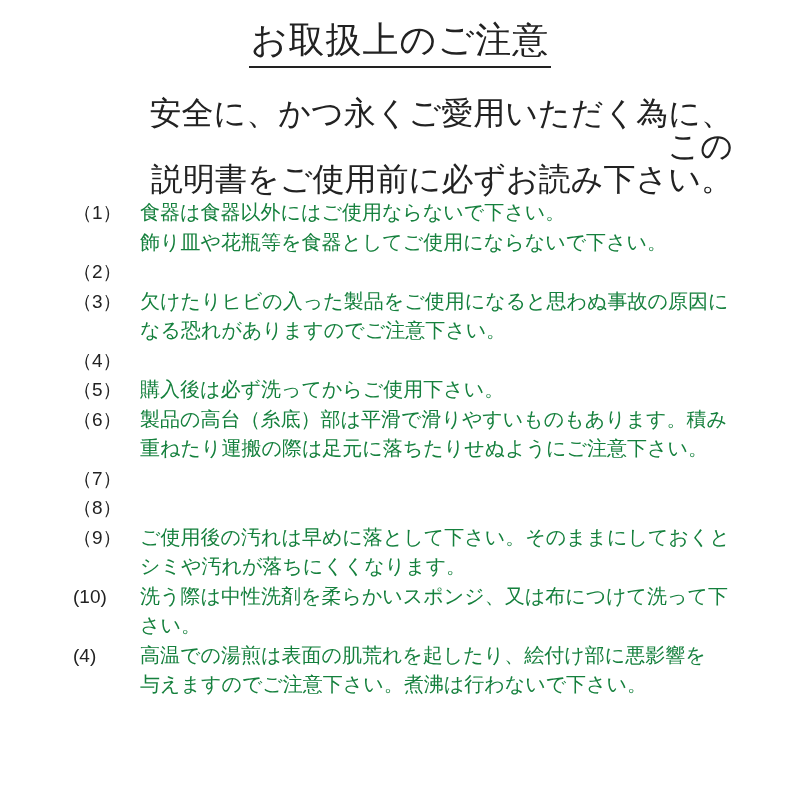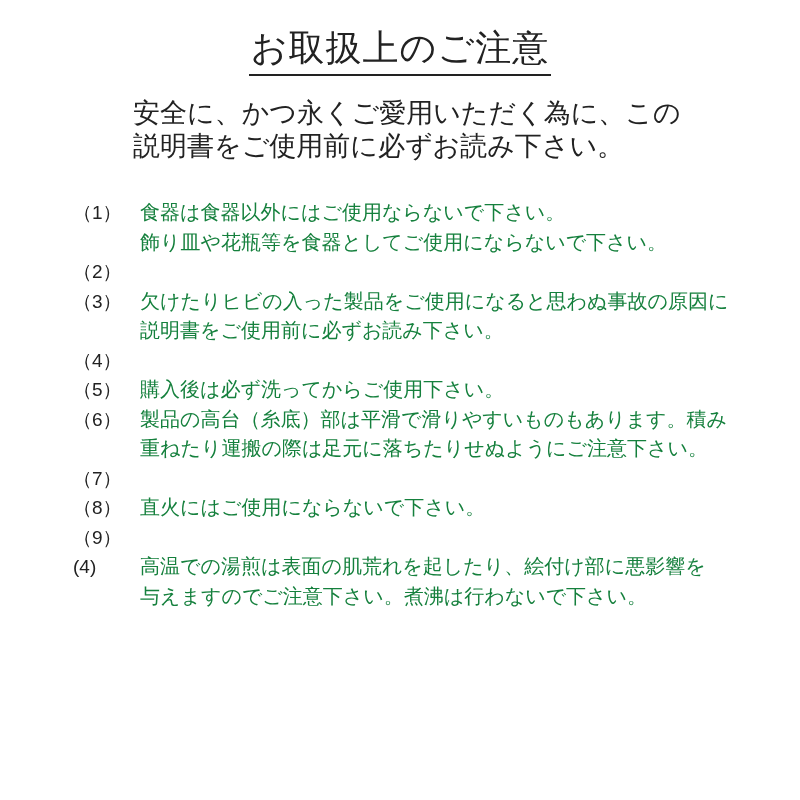--- a/index.html
+++ b/index.html
@@ -30,24 +30,25 @@
     color: #222222;
     border-bottom: 2px solid #222222;
     padding: 0 2px 6px 2px;
     line-height: 1.1;
   }
   .intro {
     position: absolute;
     top: 97px;
     left: 133px;
     width: 600px;
-    font-size: 27px;
+    font-size: 32px;
     line-height: 33px;
     white-space: pre-line;
     color: #222222;
+    text-align: right;
   }
   .notice-list {
     position: absolute;
     top: 198px;
     left: 0;
     width: 800px;
   }
   .notice-row {
     display: flex;
     align-items: flex-start;
@@ -68,60 +69,66 @@
     line-height: 29.5px;
     white-space: pre-line;
     letter-spacing: 0;
     color: #15803d;
   }
 </style>
 </head>
 <body>
 
 <div class="page-title-wrap">
-  <h1 class="page-title" style="margin:12px;">お取扱上のご注意</h1>
+  <h1 class="page-title" style="margin:4px;">お取扱上のご注意</h1>
 </div>
 
 <p class="intro" style="margin:0;">安全に、かつ永くご愛用いただく為に、この
 説明書をご使用前に必ずお読み下さい。</p>
 
 <div class="notice-list">
   <div class="notice-row">
     <span class="notice-num">（1）</span>
     <span class="notice-text">食器は食器以外にはご使用ならないで下さい。
 飾り皿や花瓶等を食器としてご使用にならないで下さい。</span>
   </div>
   <div class="notice-row">
     <span class="notice-num">（2）</span>
   </div>
   <div class="notice-row">
     <span class="notice-num">（3）</span>
     <span class="notice-text">欠けたりヒビの入った製品をご使用になると思わぬ事故の原因に
-説明書をご使用前に必ずお読み下さい。</span>
+なる恐れがありますのでご注意下さい。</span>
   </div>
   <div class="notice-row">
     <span class="notice-num">（4）</span>
   </div>
   <div class="notice-row">
     <span class="notice-num">（5）</span>
     <span class="notice-text">購入後は必ず洗ってからご使用下さい。</span>
   </div>
   <div class="notice-row">
     <span class="notice-num">（6）</span>
     <span class="notice-text">製品の高台（糸底）部は平滑で滑りやすいものもあります。積み
 重ねたり運搬の際は足元に落ちたりせぬようにご注意下さい。</span>
   </div>
   <div class="notice-row">
     <span class="notice-num">（7）</span>
   </div>
   <div class="notice-row">
     <span class="notice-num">（8）</span>
-    <span class="notice-text">直火にはご使用にならないで下さい。</span>
   </div>
   <div class="notice-row">
     <span class="notice-num">（9）</span>
+    <span class="notice-text">ご使用後の汚れは早めに落として下さい。そのままにしておくと
+シミや汚れが落ちにくくなります。</span>
+  </div>
+  <div class="notice-row">
+    <span class="notice-num">(10)</span>
+    <span class="notice-text">洗う際は中性洗剤を柔らかいスポンジ、又は布につけて洗って下
+さい。</span>
   </div>
   <div class="notice-row">
     <span class="notice-num">(4)</span>
     <span class="notice-text">高温での湯煎は表面の肌荒れを起したり、絵付け部に悪影響を
 与えますのでご注意下さい。煮沸は行わないで下さい。</span>
   </div>
 </div>
 
 </body></html>

